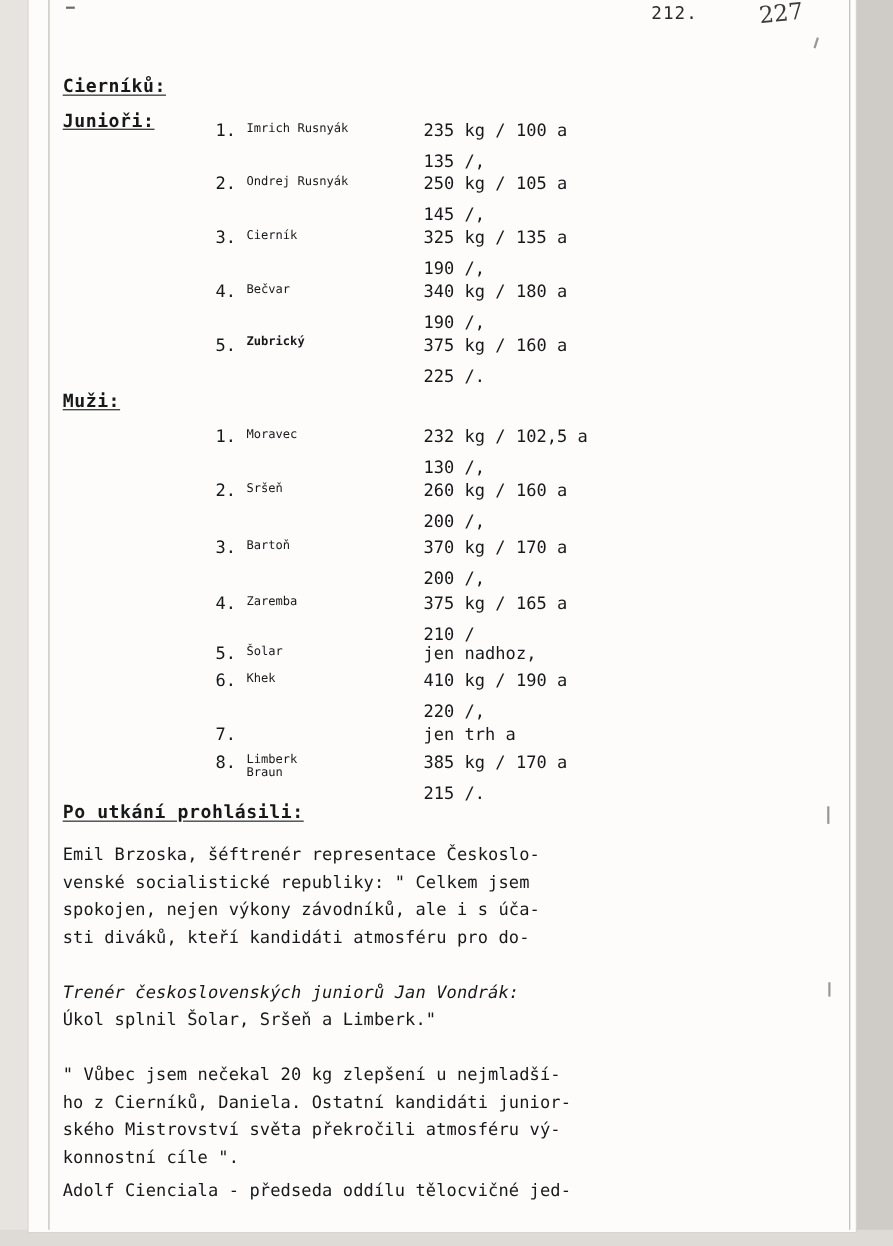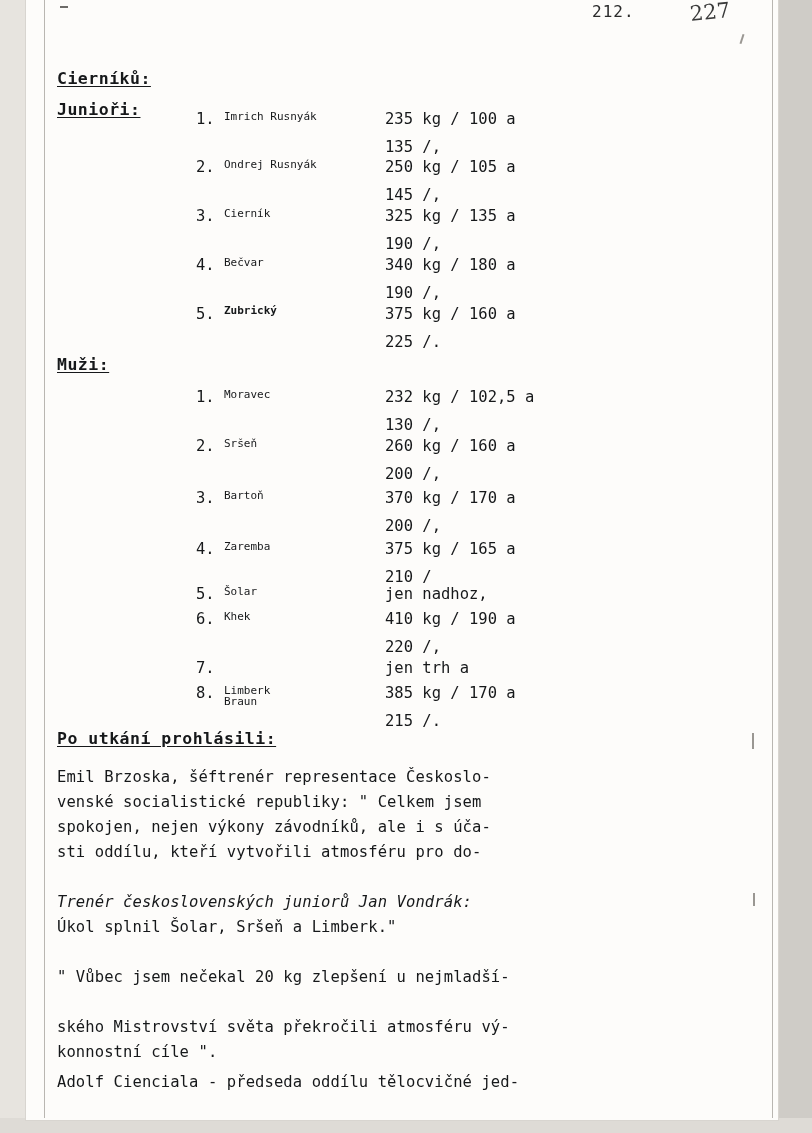--- a/index.html
+++ b/index.html
@@ -193,24 +193,25 @@
   <div class="res-val1" style="left:385px; top:659px;">jen trh a</div>
 
   <div class="res-num" style="left:196px; top:684px;">8.</div>
   <div class="res-name" style="left:224px; top:684px;">Limberk</div>
   <div class="res-val1" style="left:385px; top:684px;">385 kg / 170 a</div>
   <div class="res-val2" style="left:385px; top:712px;">215 /.</div>
 
   <div class="para-line" style="top:768px;">Emil Brzoska, šéftrenér representace Českoslo-</div>
   <div class="para-line" style="top:793px;">venské socialistické republiky: " Celkem jsem</div>
   <div class="para-line" style="top:818px;">spokojen, nejen výkony závodníků, ale i s úča-</div>
-  <div class="para-line" style="top:843px;">sti oddílu, kteří vytvořili atmosféru pro do-</div>
+  <div class="para-line" style="top:843px;">sti diváků, kteří kandidáti atmosféru pro do-</div>
   <div class="para-line" style="top:918px;">Úkol splnil Šolar, Sršeň a Limberk."</div>
   <div class="para-line" style="top:893px;font-style:italic;">Trenér československých juniorů Jan Vondrák:</div>
   <div class="para-line" style="top:968px;">" Vůbec jsem nečekal 20 kg zlepšení u nejmladší-</div>
+  <div class="para-line" style="top:993px;">ho z Cierníků, Daniela. Ostatní kandidáti junior-</div>
   <div class="para-line" style="top:1018px;">ského Mistrovství světa překročili atmosféru vý-</div>
   <div class="para-line" style="top:1043px;">konnostní cíle ".</div>
   <div class="para-line" style="top:1073px;">Adolf Cienciala - předseda oddílu tělocvičné jed-</div>
 
   <div class="margin-mark" id="mark-1"></div>
   <div class="margin-mark" id="mark-2"></div>
   <div class="margin-mark" id="mark-3"></div>
 </div>
 
 </body></html>

